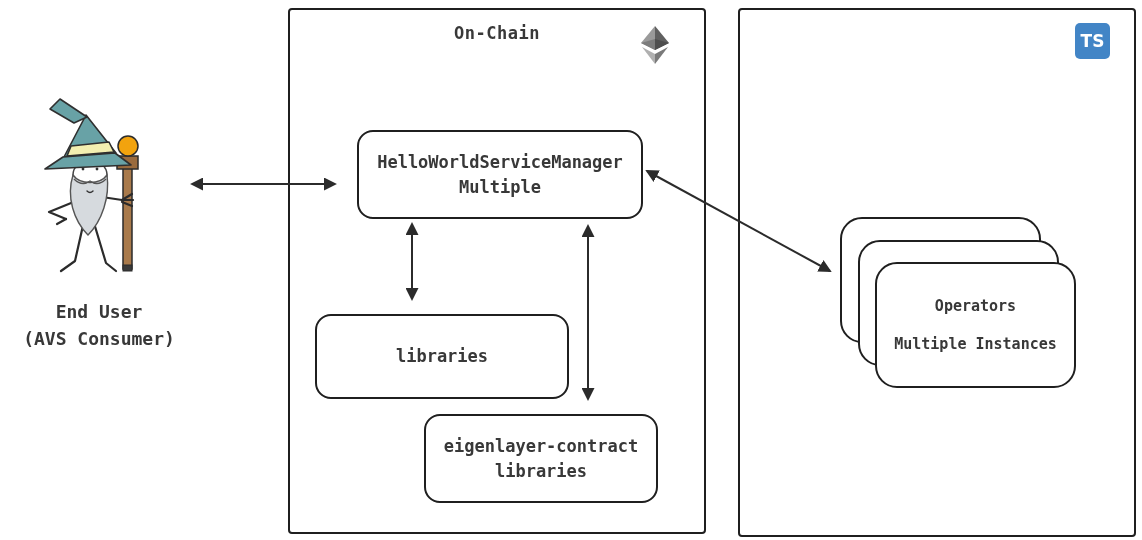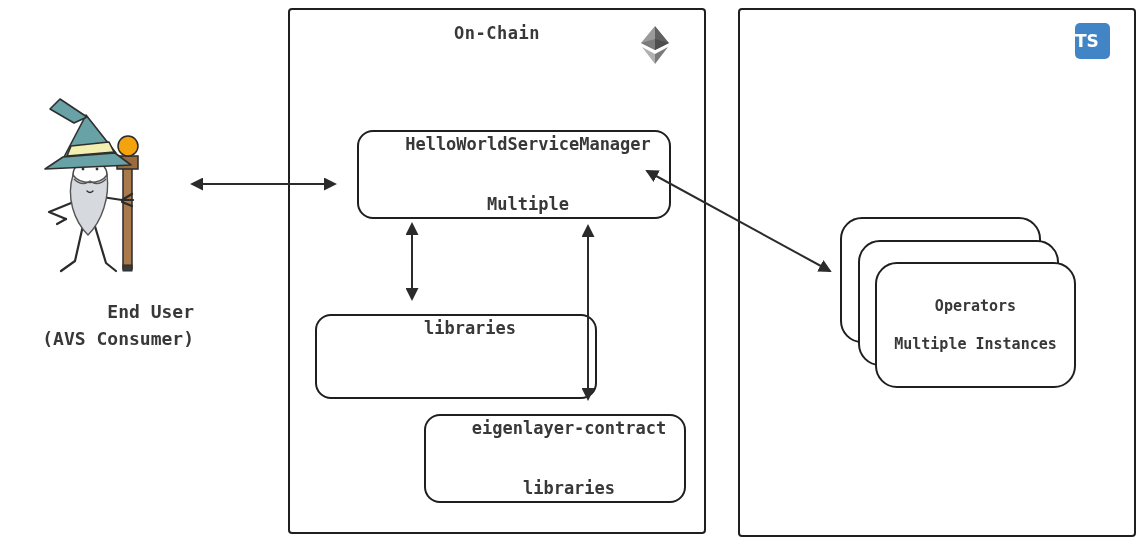--- a/index.html
+++ b/index.html
@@ -9,36 +9,36 @@
   }
   .container{
     position:absolute;border:2px solid #1f1f1f;border-radius:4px;background:#ffffff;
   }
   .container-title{
     position:absolute;top:13px;left:0;width:100%;text-align:center;
     font-size:17px;font-weight:700;letter-spacing:.5px;
   }
   .node{
     position:absolute;border:2px solid #1f1f1f;border-radius:16px;background:#ffffff;
-    display:flex;flex-direction:column;align-items:center;justify-content:space-between;
-    font-size:17px;font-weight:700;line-height:1.45;text-align:center;padding-left:28px;
+    display:flex;flex-direction:column;align-items:center;justify-content:center;
+    font-size:17px;font-weight:700;line-height:1.45;text-align:center;
   }
   .stack-box{
     position:absolute;border:2px solid #1f1f1f;border-radius:22px;background:#ffffff;
     width:197px;height:122px;
     display:flex;flex-direction:column;align-items:center;justify-content:center;
     font-size:15px;font-weight:700;line-height:1.5;text-align:center;
   }
   .end-user-label{
-    position:absolute;left:4px;top:298px;width:190px;text-align:right;
+    position:absolute;left:4px;top:298px;width:190px;text-align:center;
     font-size:18px;font-weight:700;line-height:1.5;
   }
   .ts-badge{
     position:absolute;width:35px;height:36px;border-radius:5px;background:#4285c6;
-    display:flex;align-items:center;
+    display:flex;align-items:center;justify-content:center;
     color:#ffffff;font-size:17px;font-weight:700;letter-spacing:0;
     font-family:"DejaVu Sans", sans-serif;
   }
   .overlay{position:absolute;left:0;top:0;z-index:6;pointer-events:none;}
   .abs{position:absolute;}
 </style>
 </head>
 <body>
 
 <div class="stage">

